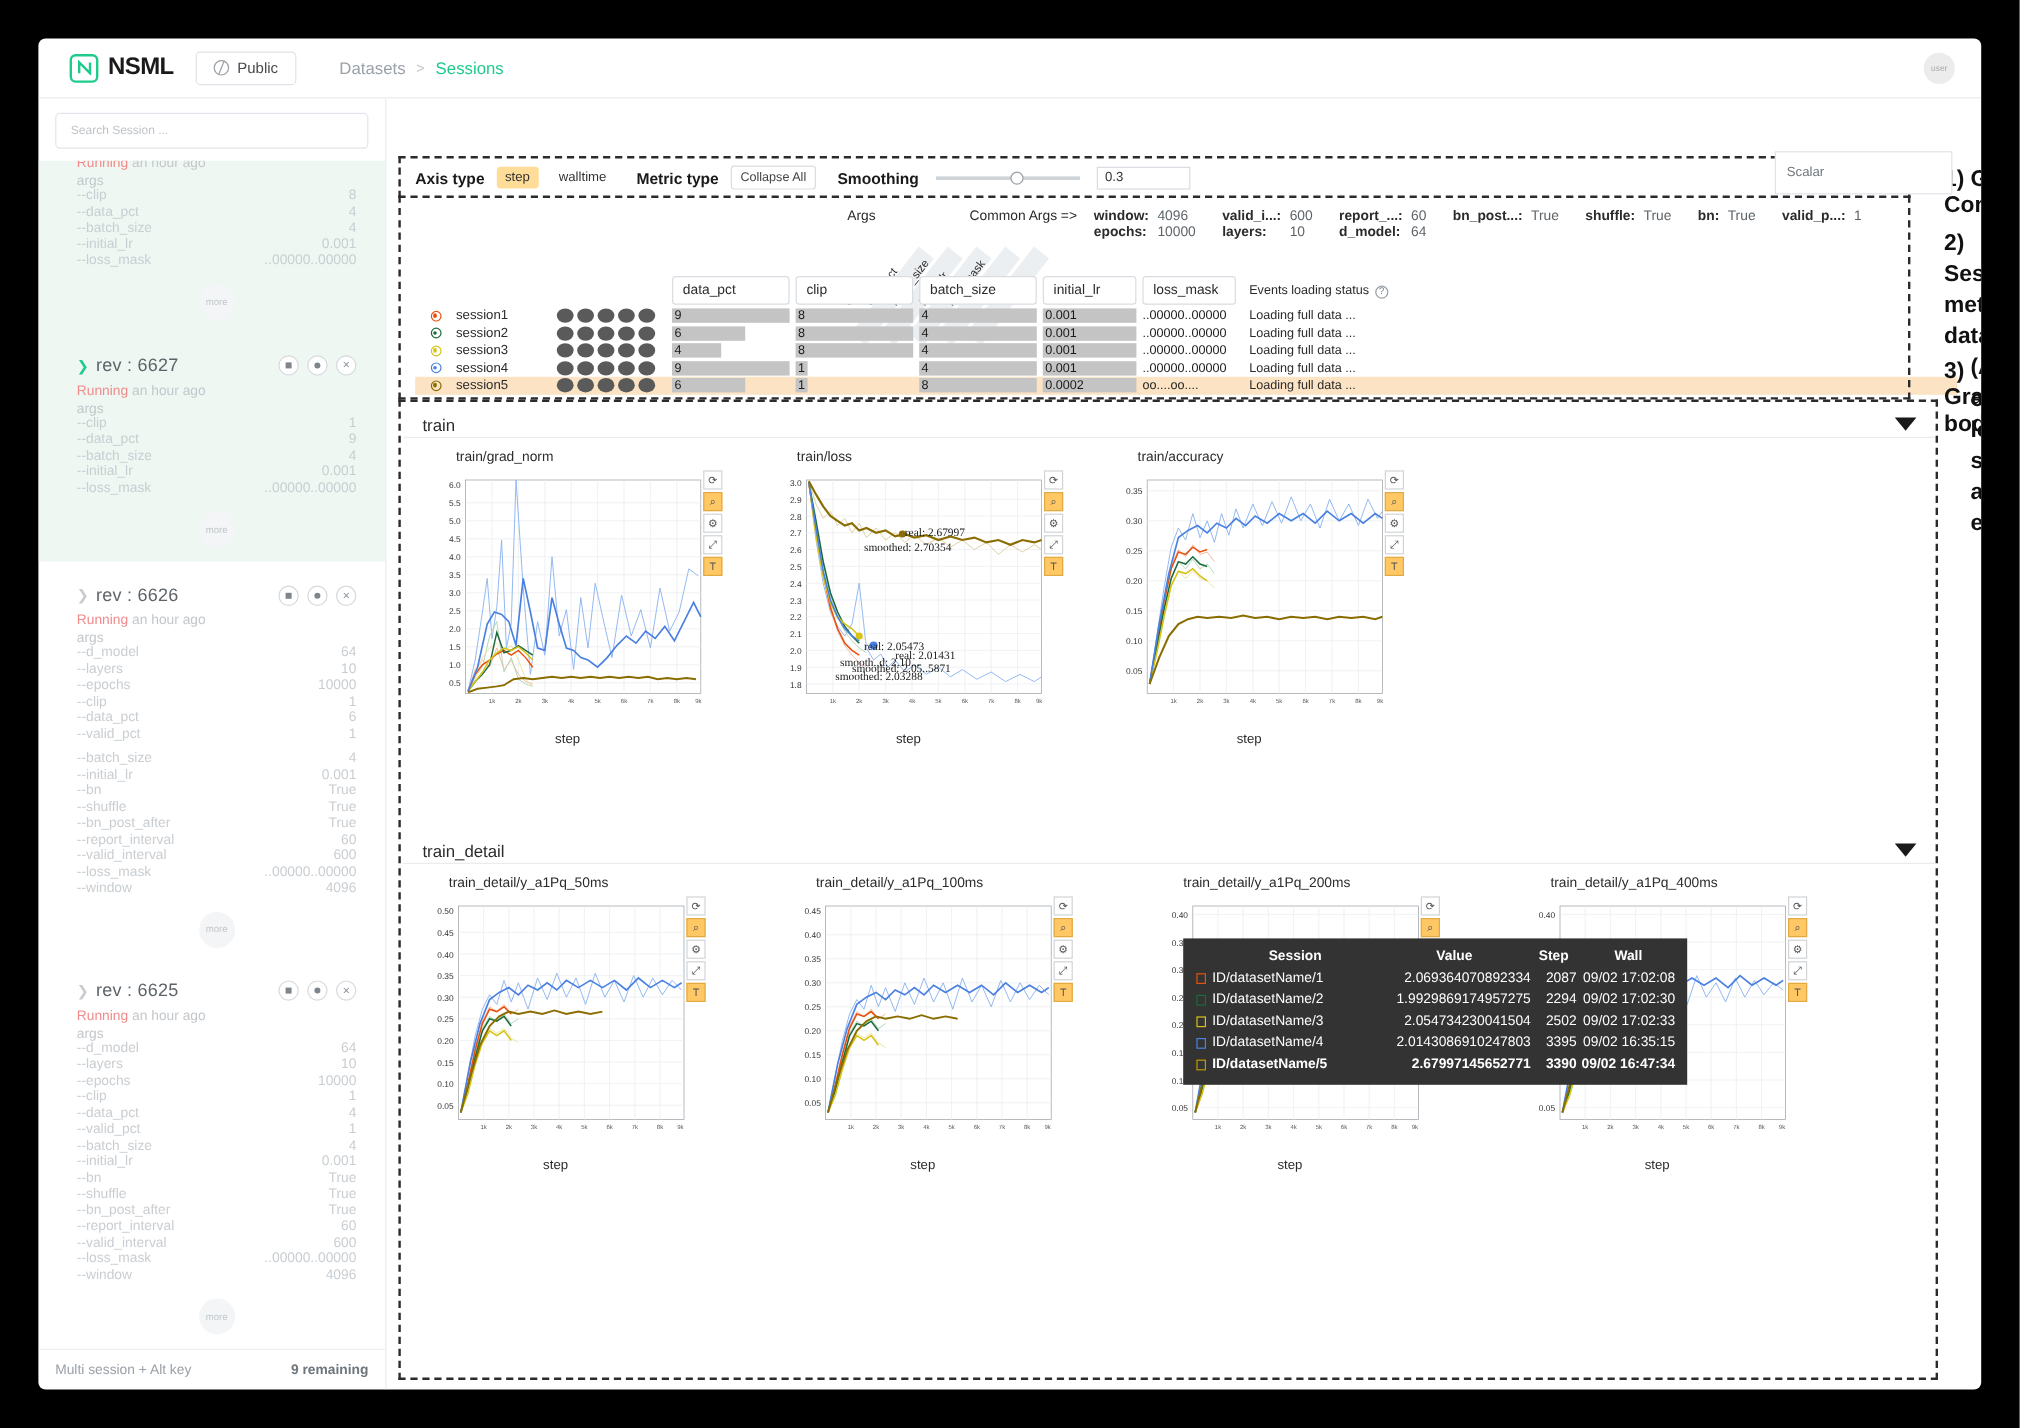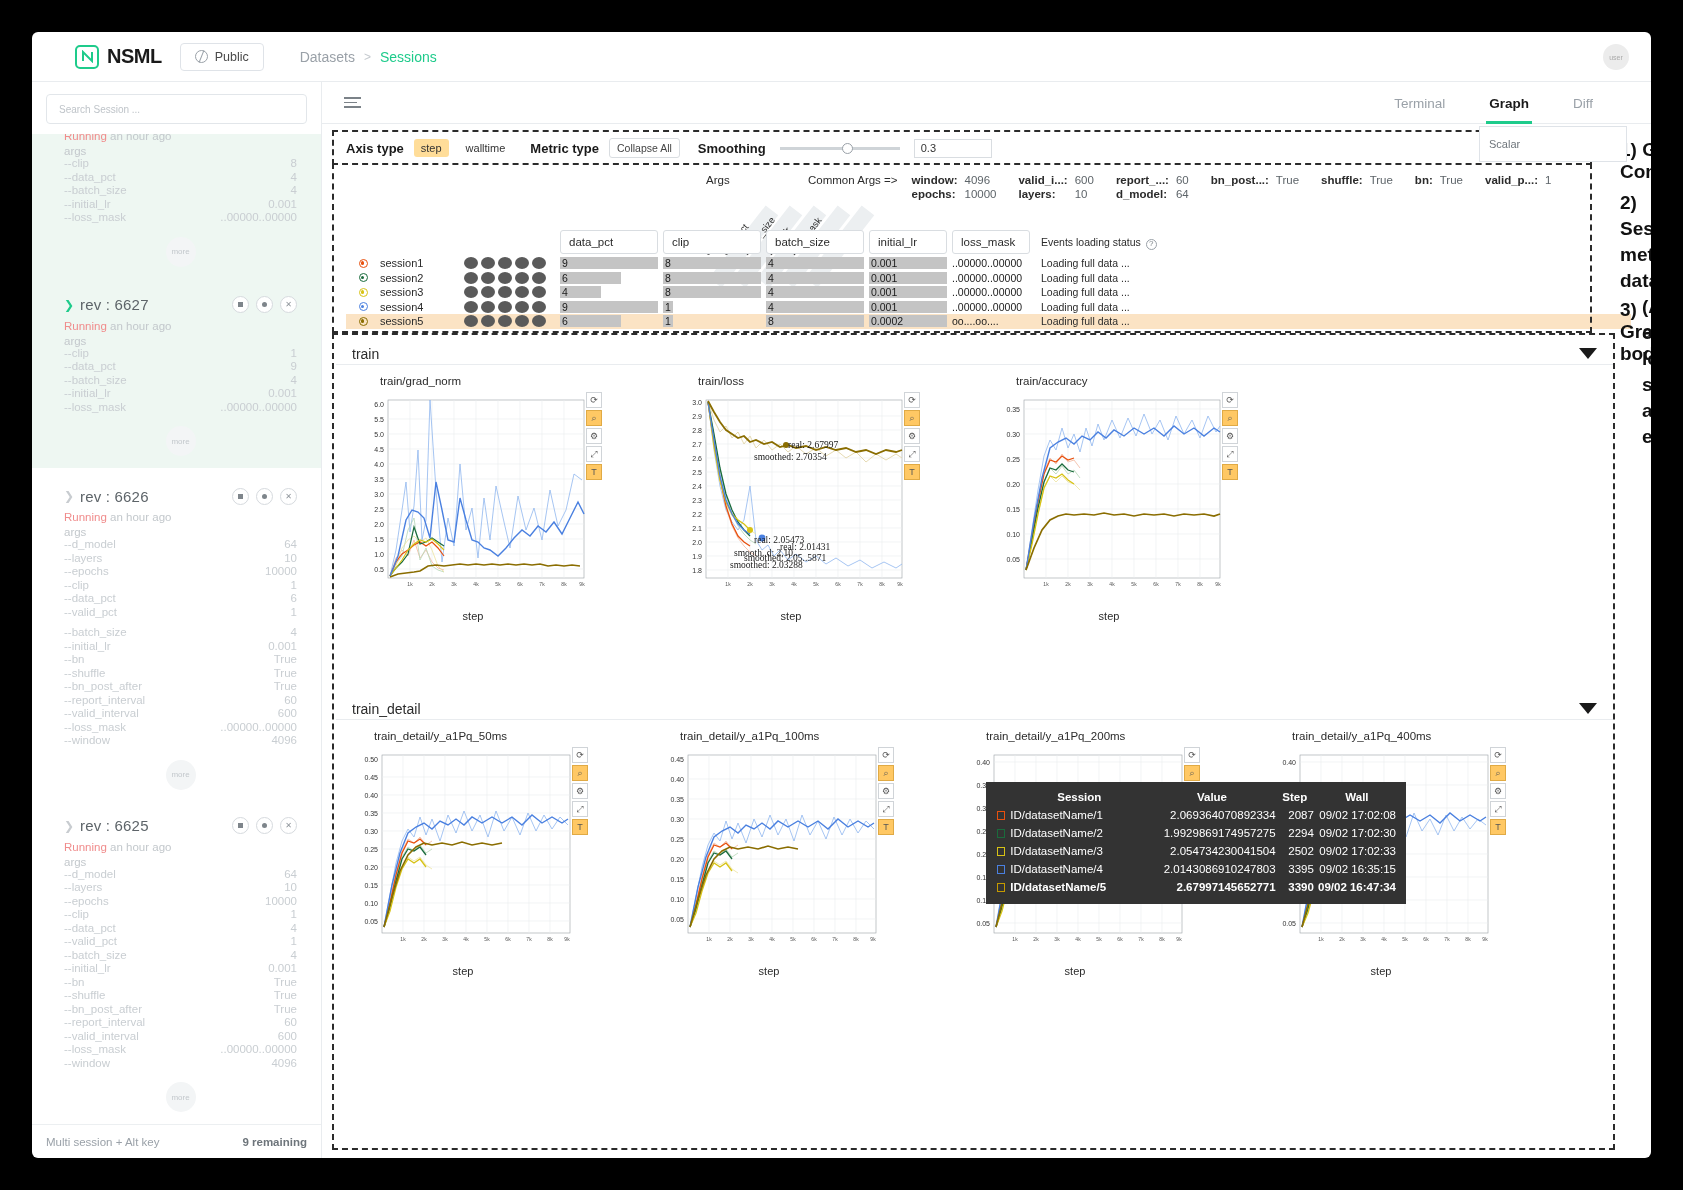--- a/index.html
+++ b/index.html
@@ -13,21 +13,21 @@
     position: absolute;
     left: 32px; top: 32px;
     width: 1619px; height: 1126px;
     background: #ffffff;
     border-radius: 6px;
     overflow: hidden;
   }
   
   .topbar {
     height: 50px; display: flex; align-items: center;
-    border-bottom: 1px solid #e9ecef; padding: 0 33px;
+    border-bottom: 1px solid #e9ecef; padding: 0 16px;
     position: relative;
   }
   .logo-wrap { display: flex; align-items: center; gap: 8px; margin-left: 10px; }
   .logo-mark {
     width: 24px; height: 24px; border: 2.5px solid #1ecb8b; border-radius: 5px;
     display: flex; align-items: center; justify-content: center;
   }
   .logo-mark svg { display: block; }
   .logo-text { font-size: 20px; font-weight: bold; letter-spacing: -0.5px; color: #1a1a1a; }
   .public-chip {
@@ -541,32 +541,20 @@
           <div class="more-pill">more</div>
         </div>
       </div>
       <div class="sidebar-foot">
         <span>Multi session + Alt key</span>
         <span class="rem">9 remaining</span>
       </div>
     </div>
 
     <div class="main">
-      <div class="main-top">
-        <span class="hamburger">
-            <i></i>
-            <i></i>
-            <i></i>
-          </span>
-        <div class="tabs">
-          <div class="tab">Terminal</div>
-          <div class="tab active">Graph</div>
-          <div class="tab">Diff</div>
-        </div>
-      </div>
 
       <div class="scalar-box">Scalar</div>
 
       <div class="dash-controller"></div>
       <div class="dash-meta"></div>
       <div class="dash-body-top"></div>
       <div class="dash-body"></div>
 
       <div class="annot a1">1) Graph Controller</div>
       <div class="annot a2">
@@ -758,21 +746,21 @@
           <span class="evt" style="padding-left:6px;">Loading full data ...</span>
         </div>
       </div>
 
       <div class="gbody">
 
         <div class="grp-head">
           <span class="grp-title">train</span>
           <span class="caret"></span>
         </div>
-        <div class="charts" style="gap:88px; padding-left:22px;align-items:center;">
+        <div class="charts" style="gap:54px; padding-left:22px;align-items:center;">
 
           <div class="chart-cell">
             <div class="chart-title">train/grad_norm</div>
             <div class="plot">
               <svg width="230" height="210" viewBox="0 0 230 210">
                 <g font-size="7" fill="#333" font-family="Liberation Sans, sans-serif" text-anchor="end">
                   <text x="26" y="17">6.0</text>
                     <text x="26" y="32">5.5</text>
                     <text x="26" y="47">5.0</text>
                   <text x="26" y="62">4.5</text>

